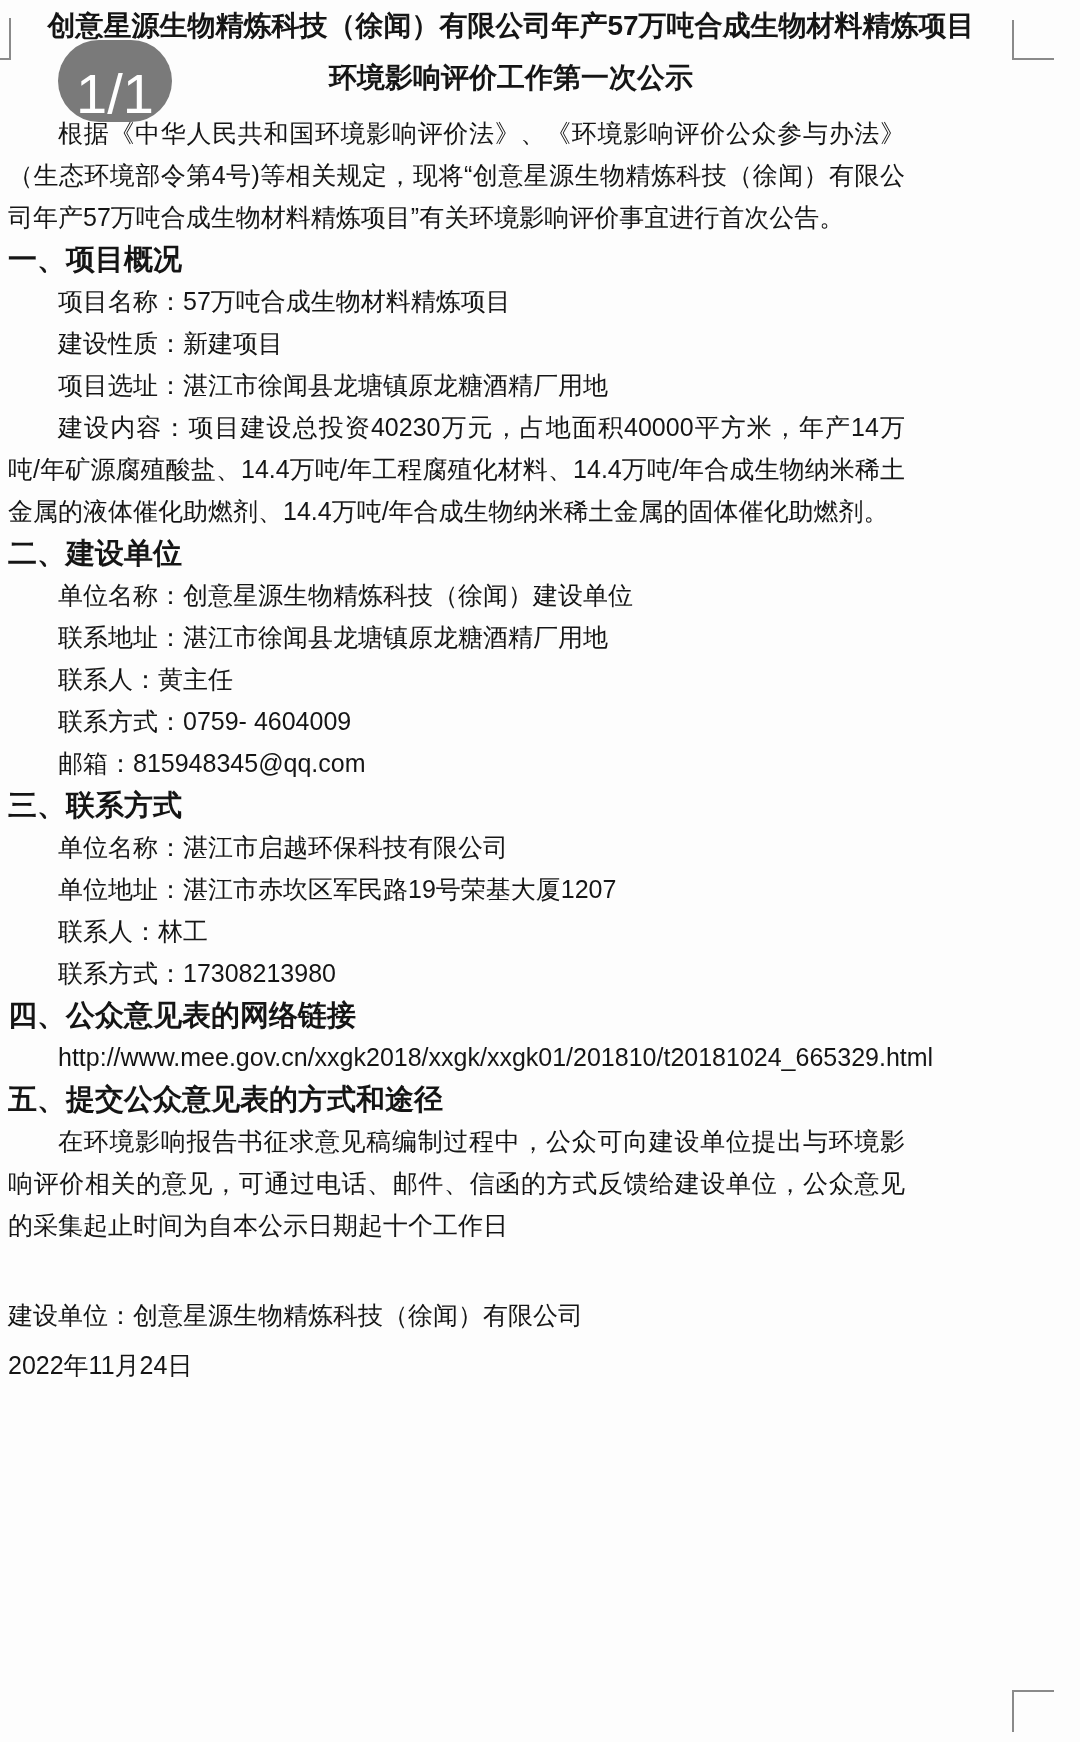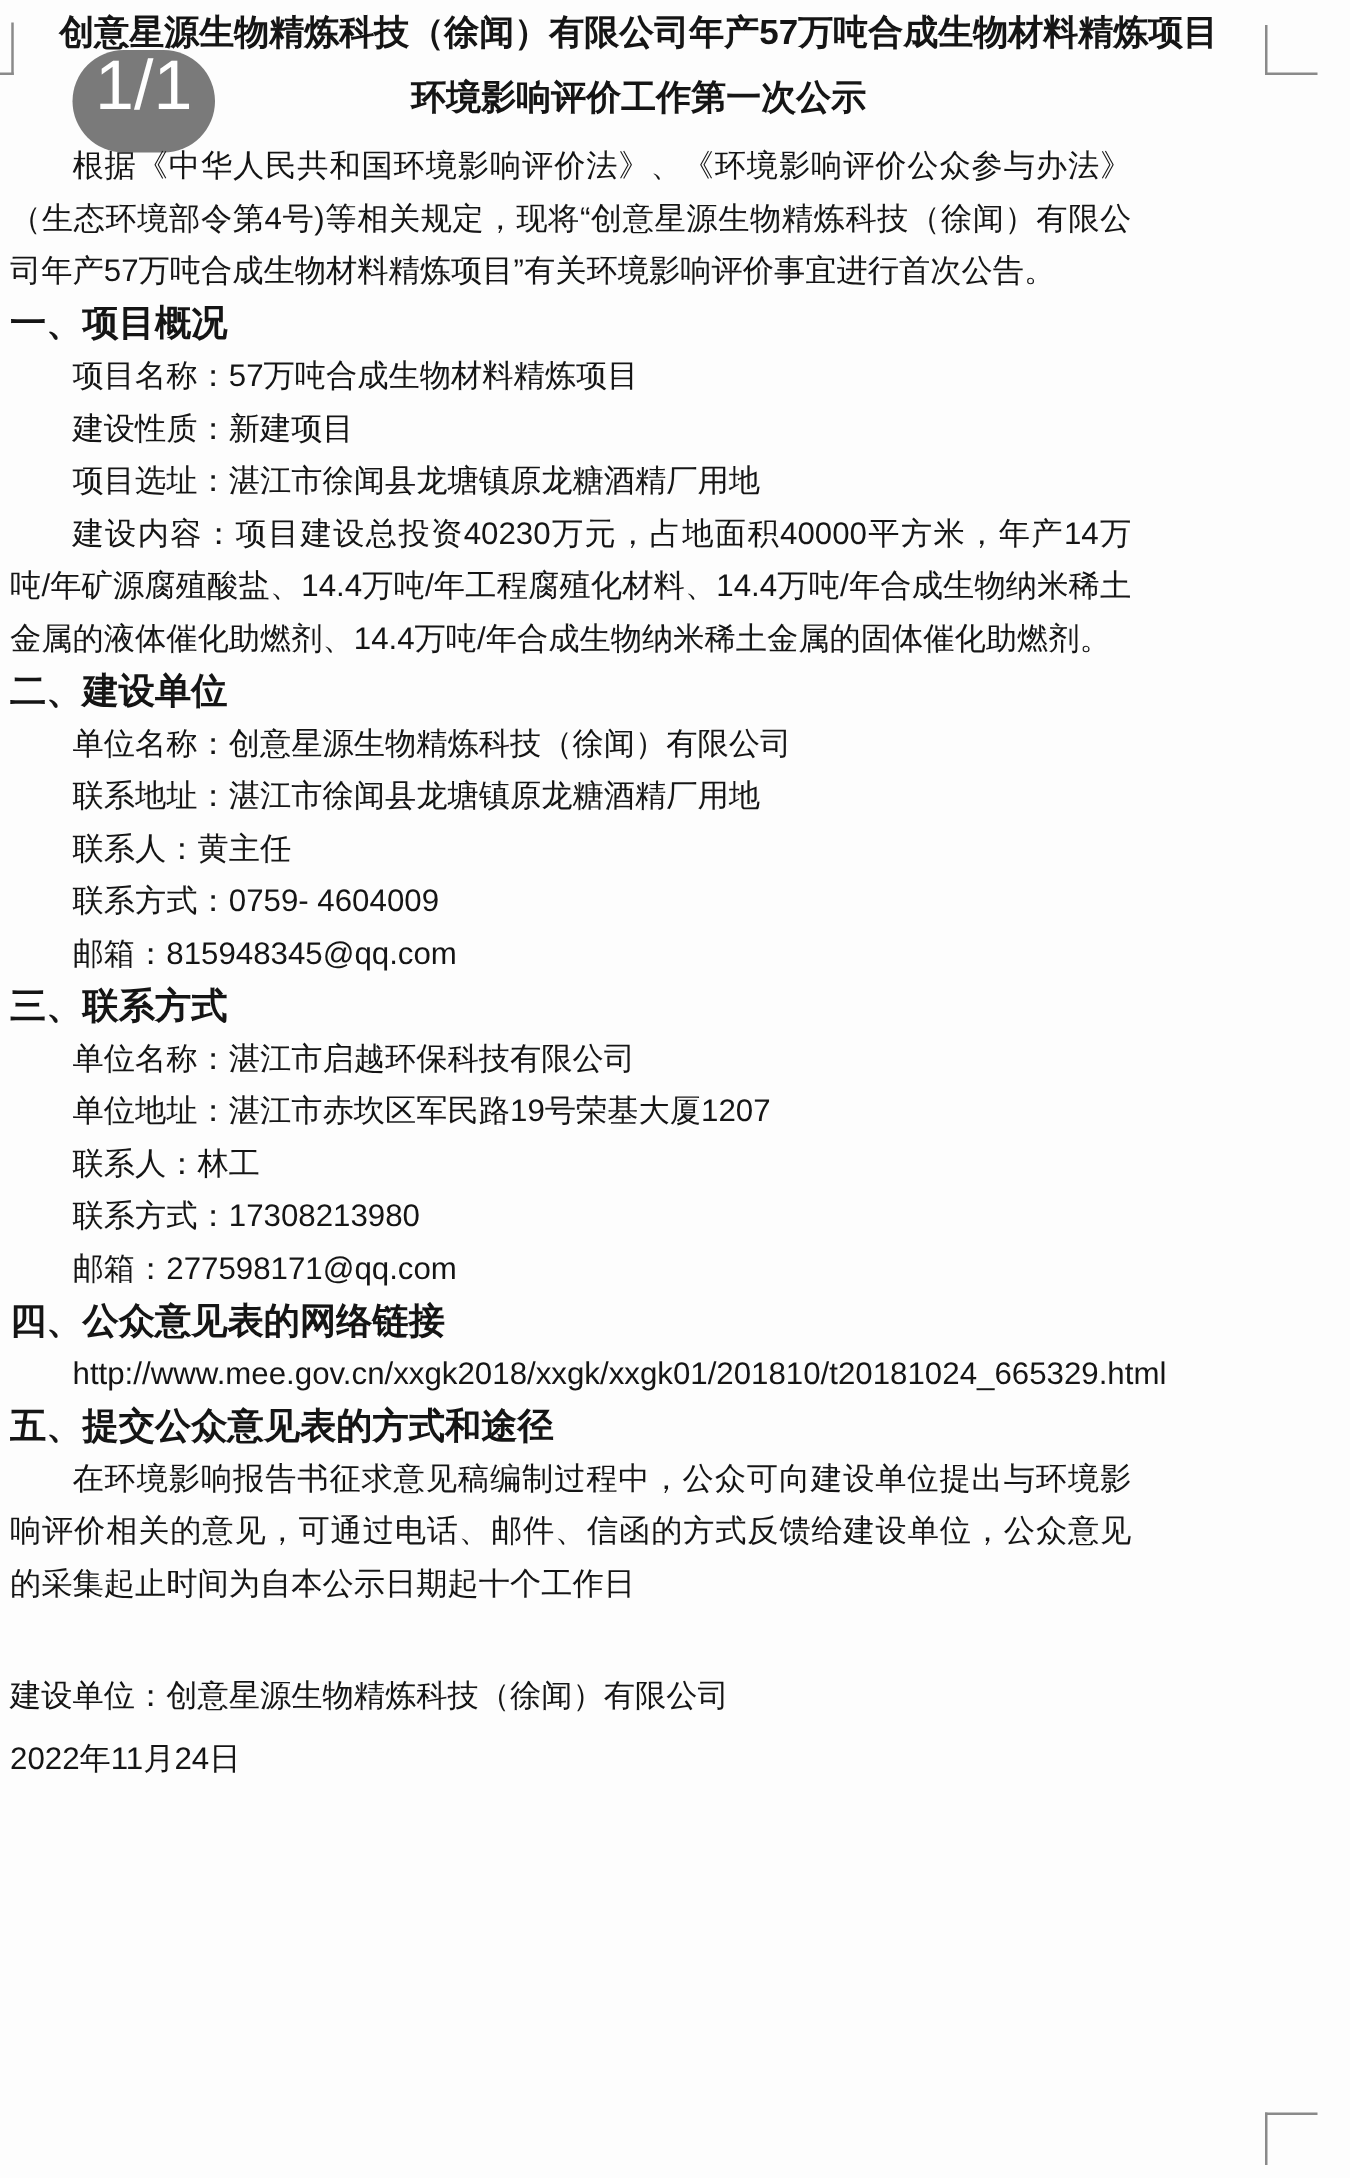--- a/index.html
+++ b/index.html
@@ -21,21 +21,21 @@
 
   
   .badge-bg {
     position: absolute; left: 58px; top: 40px;
     width: 114px; height: 82px; border-radius: 41px;
     background: #7a7a7a; z-index: 1;
   }
   .badge-text {
     position: absolute; left: 58px; top: 40px;
     width: 114px; height: 82px; z-index: 3;
-    display: flex; align-items: flex-start; justify-content: center;
+    display: flex; align-items: flex-end; justify-content: center;
     color: #ffffff; font-size: 56px; line-height: 1;
   }
 
   
   .title-wrap {
     position: relative; z-index: 2;
     width: 1022px;
     text-align: center;
     font-weight: bold;
     font-size: 28px;
@@ -100,32 +100,31 @@
 
   <p class="para">根据《中华人民共和国环境影响评价法》、《环境影响评价公众参与办法》（生态环境部令第4号)等相关规定，现将“创意星源生物精炼科技（徐闻）有限公司年产57万吨合成生物材料精炼项目”有关环境影响评价事宜进行首次公告。</p>
 
   <p class="heading">一、项目概况</p>
   <p class="item">项目名称：57万吨合成生物材料精炼项目</p>
   <p class="item">建设性质：新建项目</p>
   <p class="item">项目选址：湛江市徐闻县龙塘镇原龙糖酒精厂用地</p>
   <p class="para">建设内容：项目建设总投资40230万元，占地面积40000平方米，年产14万吨/年矿源腐殖酸盐、14.4万吨/年工程腐殖化材料、14.4万吨/年合成生物纳米稀土金属的液体催化助燃剂、14.4万吨/年合成生物纳米稀土金属的固体催化助燃剂。</p>
 
   <p class="heading">二、建设单位</p>
-  <p class="item">单位名称：创意星源生物精炼科技（徐闻）有限公司</p>
+  <p class="item">单位名称：创意星源生物精炼科技（徐闻）建设单位</p>
   <p class="item">联系地址：湛江市徐闻县龙塘镇原龙糖酒精厂用地</p>
   <p class="item">联系人：黄主任</p>
   <p class="item">联系方式：0759- 4604009</p>
   <p class="item">邮箱：815948345@qq.com</p>
 
   <p class="heading">三、联系方式</p>
   <p class="item">单位名称：湛江市启越环保科技有限公司</p>
   <p class="item">单位地址：湛江市赤坎区军民路19号荣基大厦1207</p>
   <p class="item">联系人：林工</p>
   <p class="item">联系方式：17308213980</p>
-  <p class="item">邮箱：277598171@qq.com</p>
 
   <p class="heading">四、公众意见表的网络链接</p>
   <p class="url-line">http://www.mee.gov.cn/xxgk2018/xxgk/xxgk01/201810/t20181024_665329.html</p>
 
   <p class="heading">五、提交公众意见表的方式和途径</p>
   <p class="para">在环境影响报告书征求意见稿编制过程中，公众可向建设单位提出与环境影响评价相关的意见，可通过电话、邮件、信函的方式反馈给建设单位，公众意见的采集起止时间为自本公示日期起十个工作日</p>
 
   <div class="footer">
     <p>建设单位：创意星源生物精炼科技（徐闻）有限公司</p>
     <p>2022年11月24日</p>

